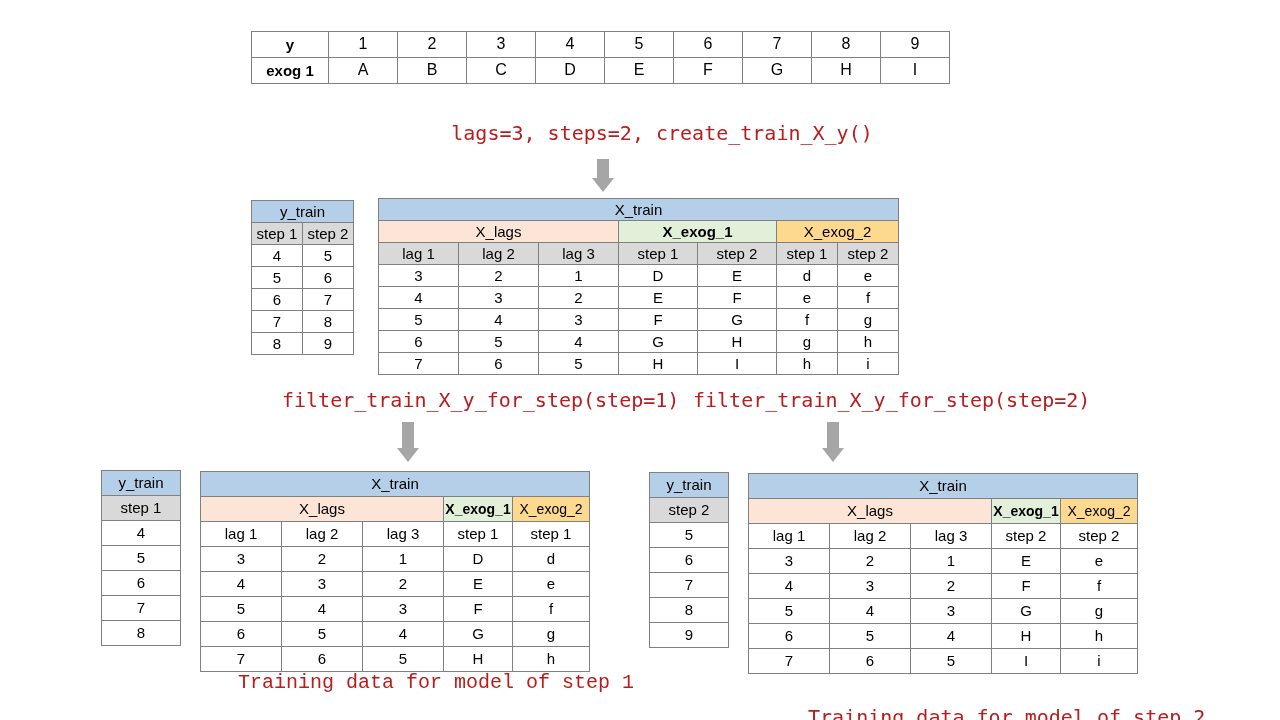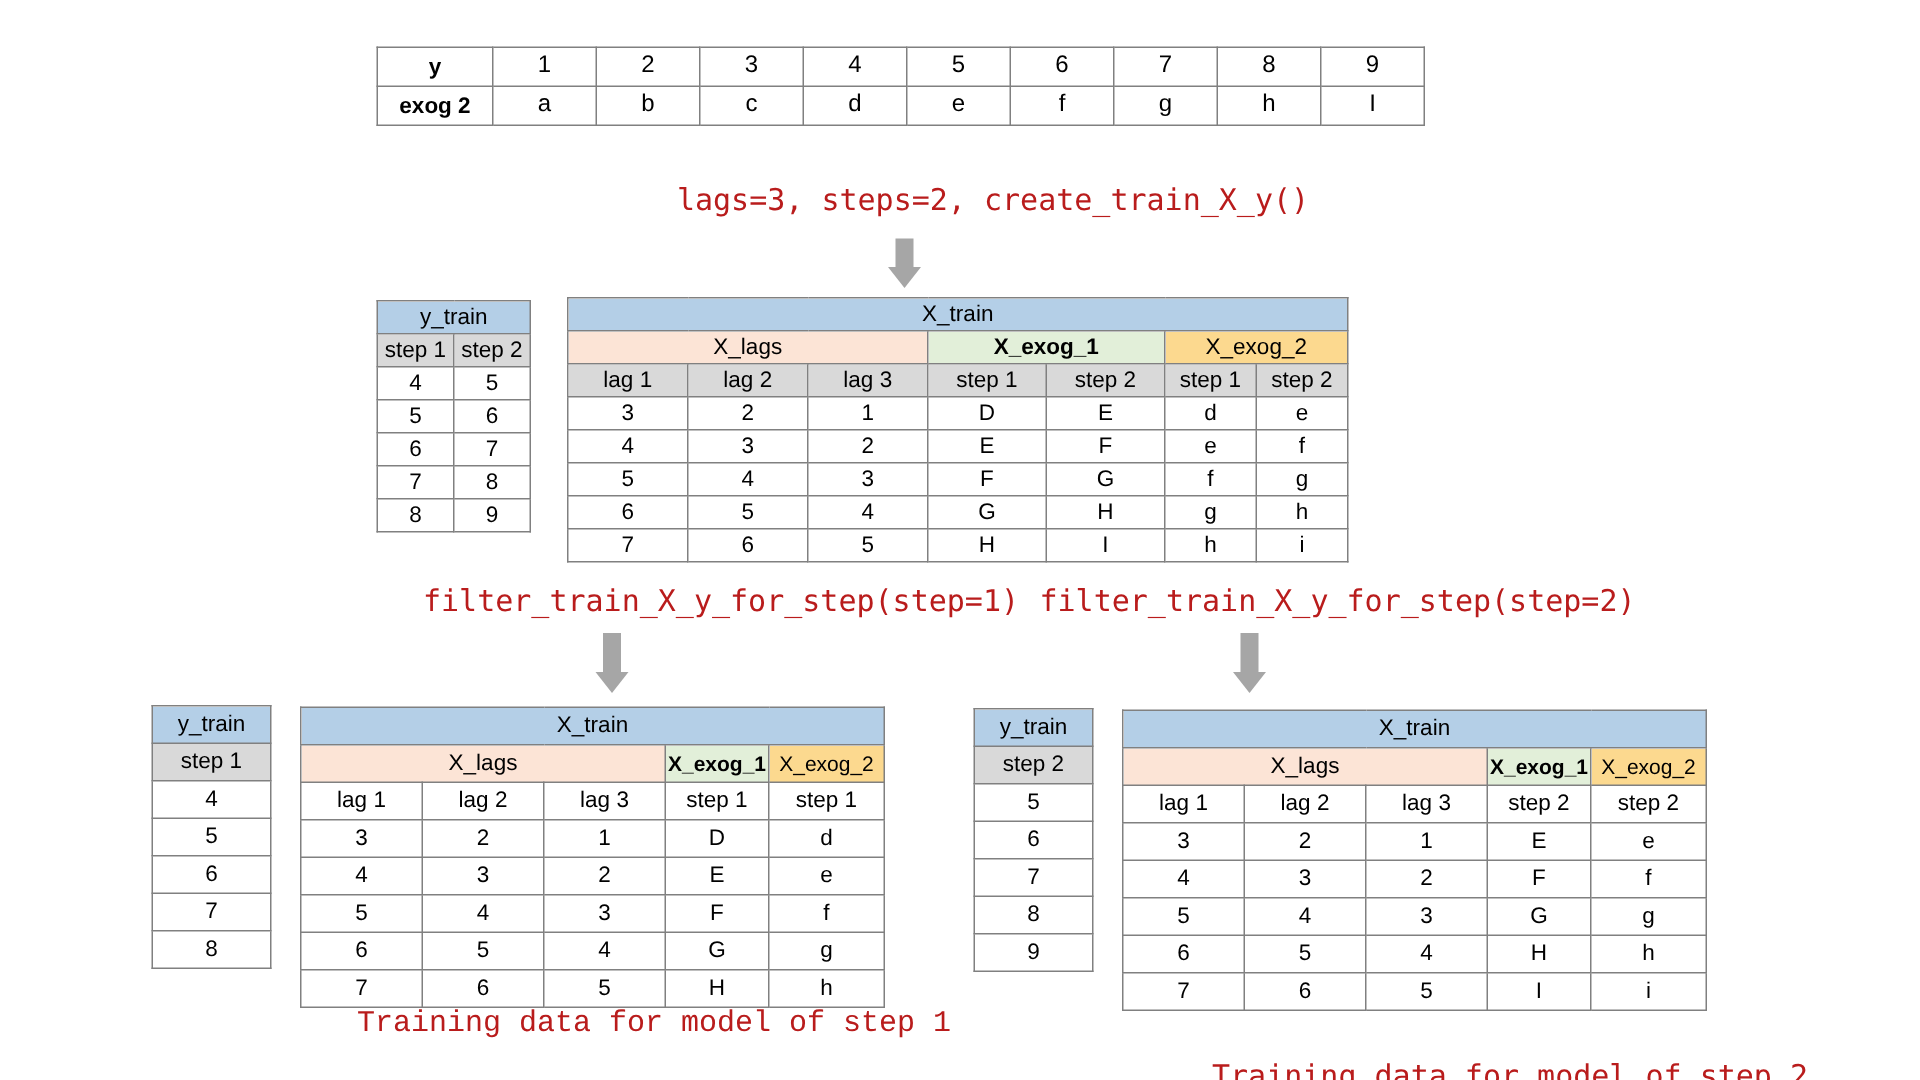--- a/index.html
+++ b/index.html
@@ -118,29 +118,29 @@
       <td class="val">2</td>
       <td class="val">3</td>
       <td class="val">4</td>
       <td class="val">5</td>
       <td class="val">6</td>
       <td class="val">7</td>
       <td class="val">8</td>
       <td class="val">9</td>
     </tr>
     <tr>
-      <td class="rowlab">exog 2</td>
-      <td class="val">a</td>
-      <td class="val">b</td>
-      <td class="val">c</td>
-      <td class="val">d</td>
-      <td class="val">e</td>
-      <td class="val">f</td>
-      <td class="val">g</td>
-      <td class="val">h</td>
+      <td class="rowlab">exog 1</td>
+      <td class="val">A</td>
+      <td class="val">B</td>
+      <td class="val">C</td>
+      <td class="val">D</td>
+      <td class="val">E</td>
+      <td class="val">F</td>
+      <td class="val">G</td>
+      <td class="val">H</td>
       <td class="val">I</td>
     </tr>
   </tbody>
 </table>
 
 <div class="abs mono" style="left:0; top:121px; width:1280px; text-align:center;">lags=3, steps=2, create_train_X_y()</div>
 
 <div class="arrow" style="left:592px; top:159px;">
   <div class="shaft" style="height:19px;"></div>
   <div class="head"></div>

